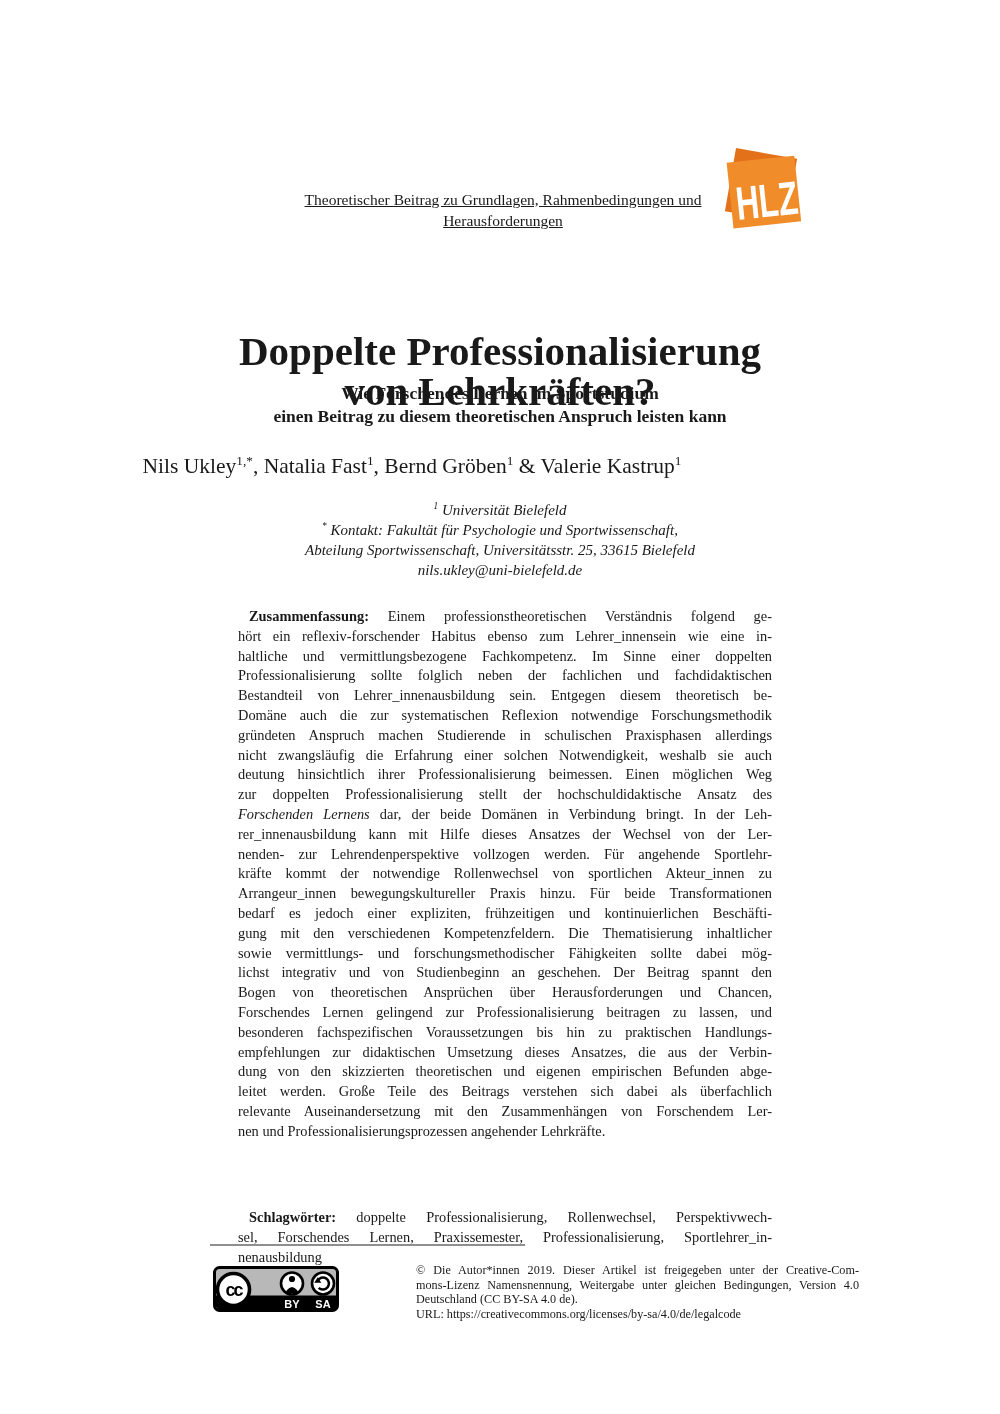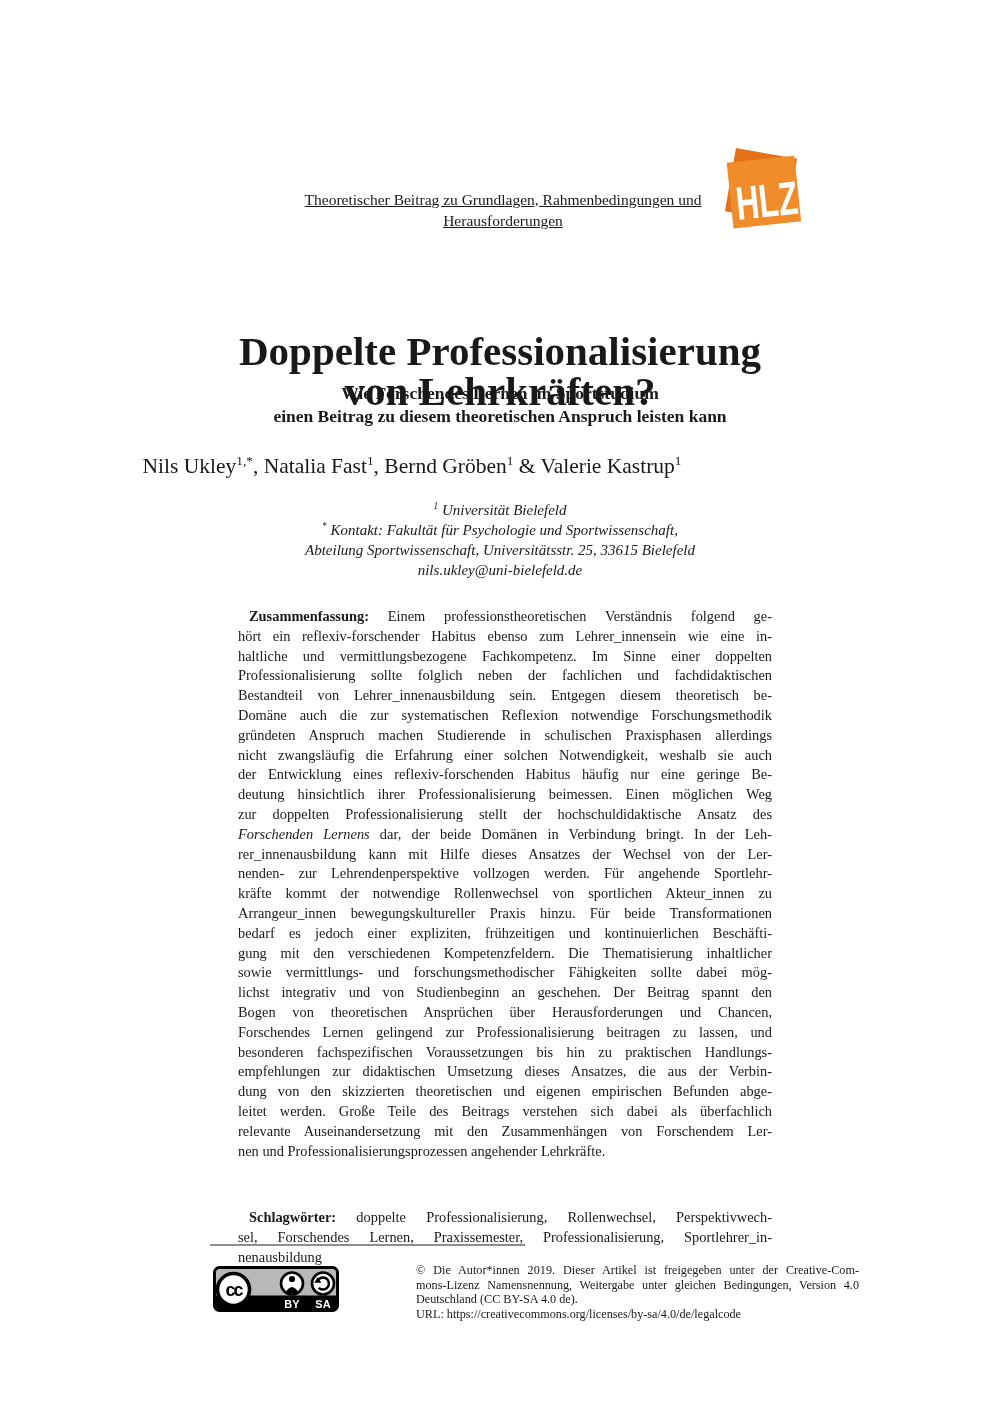--- a/index.html
+++ b/index.html
@@ -76,21 +76,20 @@
 
   <div class="abs abstract-block lines-just">
       <div class="tline ind"><span class="bold">Zusammenfassung:</span><span> Einem professionstheoretischen Verständnis folgend ge-</span></div>
       <div class="tline"><span>hört ein reflexiv-forschender Habitus ebenso zum Lehrer_innensein wie eine in-</span></div>
       <div class="tline"><span>haltliche und vermittlungsbezogene Fachkompetenz. Im Sinne einer doppelten</span></div>
       <div class="tline"><span>Professionalisierung sollte folglich neben der fachlichen und fachdidaktischen</span></div>
       <div class="tline"><span>Bestandteil von Lehrer_innenausbildung sein. Entgegen diesem theoretisch be-</span></div>
       <div class="tline"><span>Domäne auch die zur systematischen Reflexion notwendige Forschungsmethodik</span></div>
       <div class="tline"><span>gründeten Anspruch machen Studierende in schulischen Praxisphasen allerdings</span></div>
       <div class="tline"><span>nicht zwangsläufig die Erfahrung einer solchen Notwendigkeit, weshalb sie auch</span></div>
-      <div class="tline"><span>der Entwicklung eines reflexiv-forschenden Habitus häufig nur eine geringe Be-</span></div>
       <div class="tline"><span>deutung hinsichtlich ihrer Professionalisierung beimessen. Einen möglichen Weg</span></div>
       <div class="tline"><span>zur doppelten Professionalisierung stellt der hochschuldidaktische Ansatz des</span></div>
       <div class="tline"><span class="ital">Forschenden Lernens</span><span> dar, der beide Domänen in Verbindung bringt. In der Leh-</span></div>
       <div class="tline"><span>rer_innenausbildung kann mit Hilfe dieses Ansatzes der Wechsel von der Ler-</span></div>
       <div class="tline"><span>nenden- zur Lehrendenperspektive vollzogen werden. Für angehende Sportlehr-</span></div>
       <div class="tline"><span>kräfte kommt der notwendige Rollenwechsel von sportlichen Akteur_innen zu</span></div>
       <div class="tline"><span>Arrangeur_innen bewegungskultureller Praxis hinzu. Für beide Transformationen</span></div>
       <div class="tline"><span>bedarf es jedoch einer expliziten, frühzeitigen und kontinuierlichen Beschäfti-</span></div>
       <div class="tline"><span>gung mit den verschiedenen Kompetenzfeldern. Die Thematisierung inhaltlicher</span></div>
       <div class="tline"><span>sowie vermittlungs- und forschungsmethodischer Fähigkeiten sollte dabei mög-</span></div>

